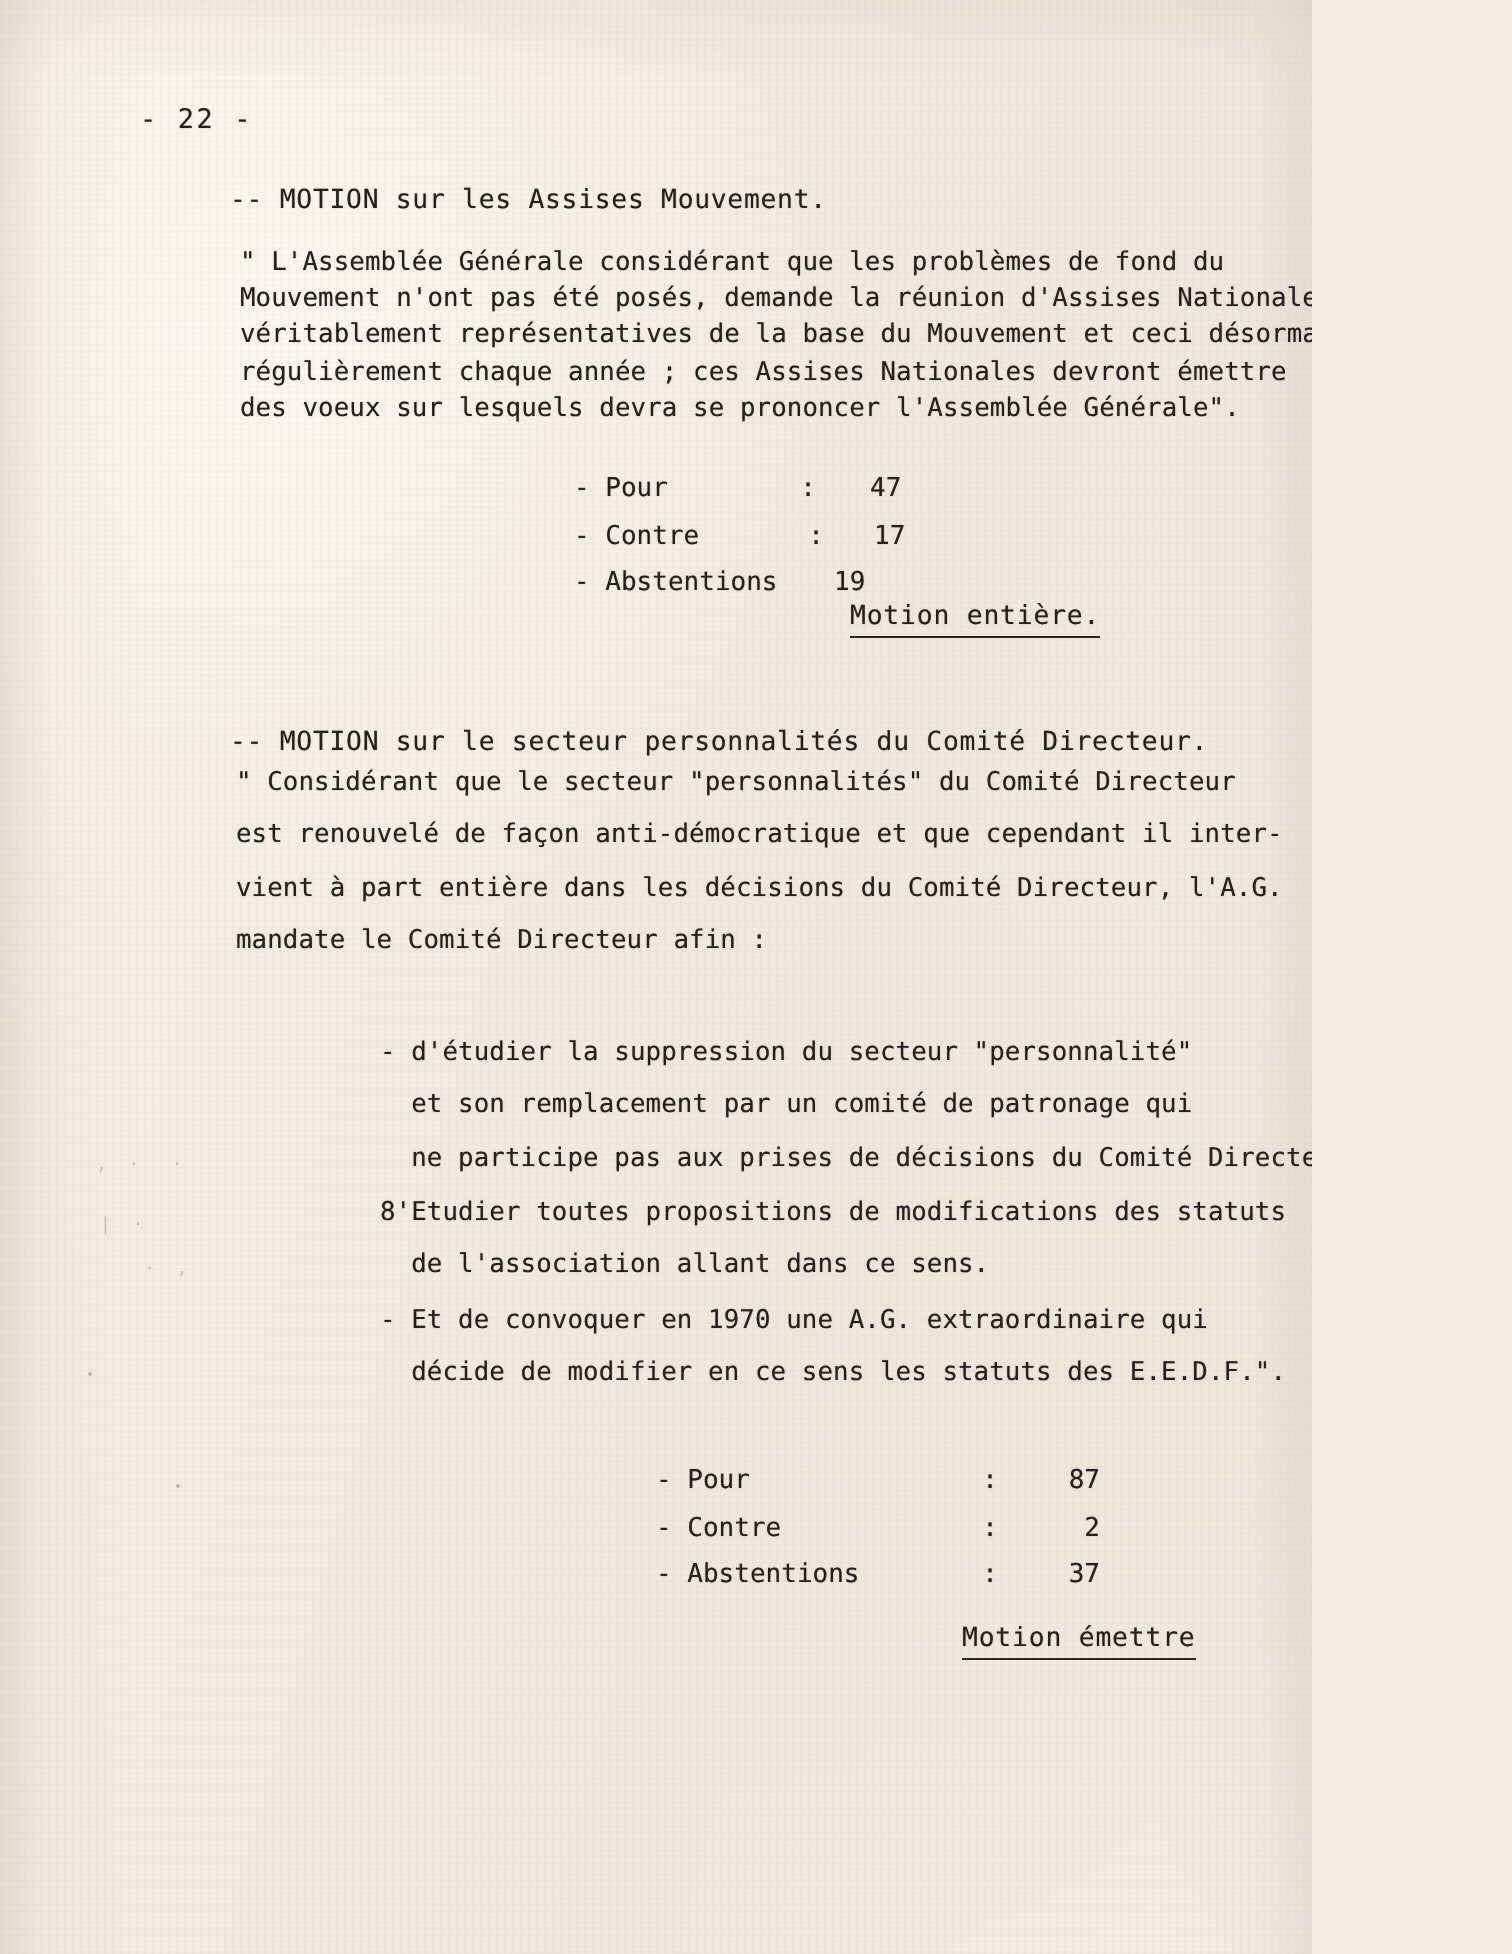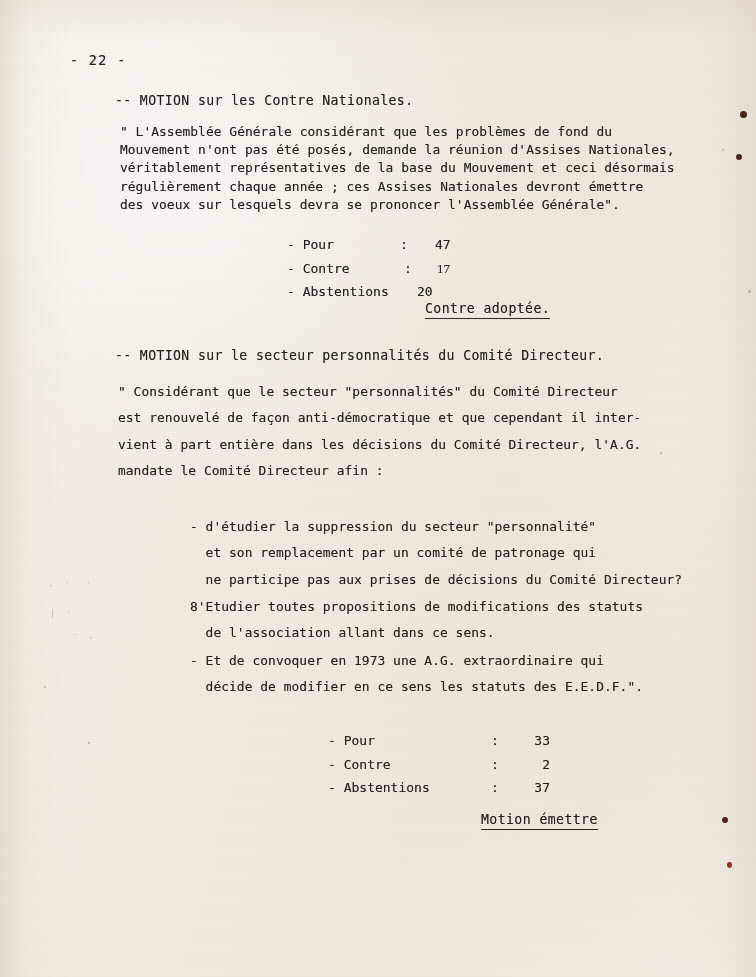--- a/index.html
+++ b/index.html
@@ -11,21 +11,21 @@
     width: 756px;
     height: 977px;
     overflow: hidden;
     background: #f2ece3;
     font-family: "DejaVu Sans Mono", monospace;
   }
 
   
   .page {
     position: relative;
-    width: 756px;
+    width: 656px;
     height: 977px;
     background:
       radial-gradient(ellipse 60% 45% at 22% 18%, rgba(255,255,255,0.55) 0%, rgba(255,255,255,0) 70%),
       radial-gradient(ellipse 55% 40% at 82% 72%, rgba(236,226,212,0.55) 0%, rgba(236,226,212,0) 72%),
       linear-gradient(105deg, #f5f0e9 0%, #f1ebe2 35%, #efe8de 62%, #f3ede5 100%);
     overflow: hidden;
   }
 
   
   .grain {
@@ -65,21 +65,21 @@
     font-size: 13.5px;
     letter-spacing: 1.3px;
   }
 
   .motion-head {
     left: 115px;
     font-size: 13.2px;
     letter-spacing: 0.35px;
   }
   .motion-head-1 { top: 93px; }
-  .motion-head-2 { top: 348px; }
+  .motion-head-2 { top: 364px; }
 
   
   .para-tight {
     left: 120px;
     top: 123px;
     font-size: 12.9px;
     line-height: 18.2px;
     letter-spacing: 0.05px;
   }
 
@@ -122,21 +122,21 @@
   .vote-colon { display: inline-block; text-align: center; }
   .vote-value { display: inline-block; text-align: left; }
 
   
   .vote-1 { left: 287px; top: 225px; }
   .vote-1 .vote-row { height: 23.5px; }
   .vote-1 .vote-label { width: 104px; }
   .vote-1 .vote-colon { width: 26px; }
   .vote-1 .r1 .vote-value { padding-left: 18px; }
   .vote-1 .r2 .vote-colon { padding-left: 4px; }
-  .vote-1 .r2 .vote-value { padding-left: 16px; font-family: Liberation Serif, serif; }
+  .vote-1 .r2 .vote-value { padding-left: 16px; }
   .vote-1 .r3 .vote-label { width: 130px; }
   .vote-1 .r3 .vote-colon { width: 0; }
 
   
   .vote-2 { left: 328px; top: 721px; }
   .vote-2 .vote-row { height: 23.5px; }
   .vote-2 .vote-label { width: 152px; }
   .vote-2 .vote-colon { width: 30px; }
   .vote-2 .vote-value { width: 40px; text-align: right; }
   .vote-2 .r2 .vote-value { padding-right: 2px; }
@@ -178,21 +178,21 @@
 </head>
 <body>
 
 <div class="page">
 
   <div class="grain"></div>
   <div class="edge-shade"></div>
 
   <div class="txt page-number">- 22 -</div>
 
-  <div class="txt motion-head motion-head-1">-- MOTION sur les Contre Nationales.</div>
+  <div class="txt motion-head motion-head-1">-- MOTION sur les Assises Mouvement.</div>
 
   <div class="txt para-tight">" L'Assemblée Générale considérant que les problèmes de fond du
 Mouvement n'ont pas été posés, demande la réunion d'Assises Nationales,
 véritablement représentatives de la base du Mouvement et ceci désormais
 régulièrement chaque année ; ces Assises Nationales devront émettre
 des voeux sur lesquels devra se prononcer l'Assemblée Générale".</div>
 
   <div class="vote vote-1">
     <div class="vote-row r1">
       <span class="vote-label">- Pour</span>
@@ -200,48 +200,48 @@
       <span class="vote-value">47</span>
     </div>
     <div class="vote-row r2">
       <span class="vote-label">- Contre</span>
       <span class="vote-colon">:</span>
       <span class="vote-value">17</span>
     </div>
     <div class="vote-row r3">
       <span class="vote-label">- Abstentions</span>
       <span class="vote-colon"></span>
-      <span class="vote-value">20</span>
+      <span class="vote-value">19</span>
     </div>
   </div>
 
-  <div class="adopted adopted-1">Contre adoptée.</div>
+  <div class="adopted adopted-1">Motion entière.</div>
 
   <div class="txt motion-head motion-head-2">-- MOTION sur le secteur personnalités du Comité Directeur.</div>
 
   <div class="txt para-loose">" Considérant que le secteur "personnalités" du Comité Directeur
 est renouvelé de façon anti-démocratique et que cependant il inter-
 vient à part entière dans les décisions du Comité Directeur, l'A.G.
 mandate le Comité Directeur afin :</div>
 
   <div class="txt bullets bullets-a">- d'étudier la suppression du secteur "personnalité"
   et son remplacement par un comité de patronage qui
   ne participe pas aux prises de décisions du Comité Directeur?</div>
 
   <div class="txt bullets bullets-b">8'Etudier toutes propositions de modifications des statuts
   de l'association allant dans ce sens.</div>
 
-  <div class="txt bullets bullets-c">- Et de convoquer en 1973 une A.G. extraordinaire qui
+  <div class="txt bullets bullets-c">- Et de convoquer en 1970 une A.G. extraordinaire qui
   décide de modifier en ce sens les statuts des E.E.D.F.".</div>
 
   <div class="vote vote-2">
     <div class="vote-row r1">
       <span class="vote-label">- Pour</span>
       <span class="vote-colon">:</span>
-      <span class="vote-value">33</span>
+      <span class="vote-value">87</span>
     </div>
     <div class="vote-row r2">
       <span class="vote-label">- Contre</span>
       <span class="vote-colon">:</span>
       <span class="vote-value">2</span>
     </div>
     <div class="vote-row r3">
       <span class="vote-label">- Abstentions</span>
       <span class="vote-colon">:</span>
       <span class="vote-value">37</span>

